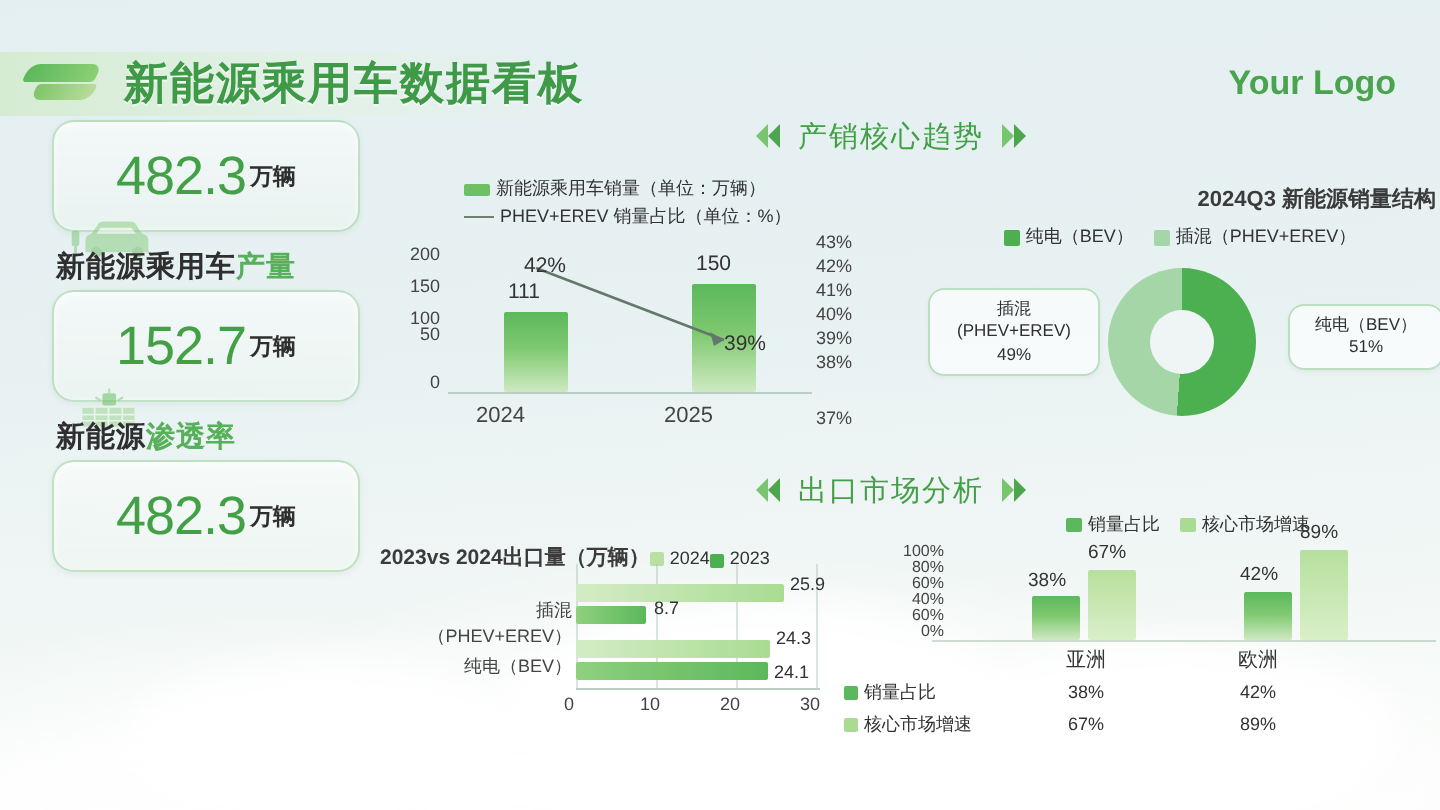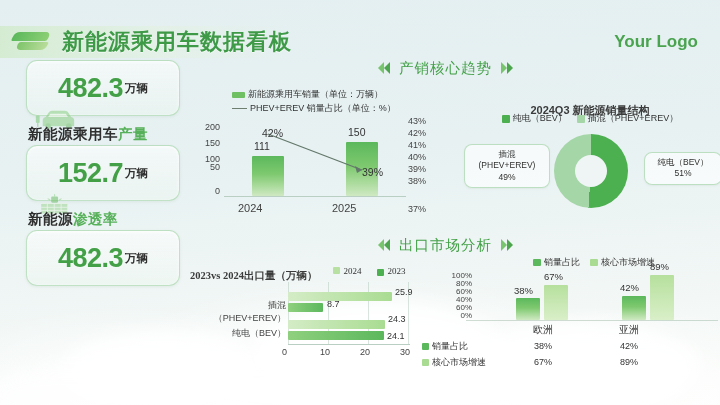--- a/index.html
+++ b/index.html
@@ -47,38 +47,38 @@
   .kpi-label{position:relative;font-size:14.5px;font-weight:bold;line-height:22px;padding-left:14px;
     color:#2f2f2f;letter-spacing:.5px;}
   .kpi-label em{font-style:normal;color:#57b05a;}
   .kpi-box{
     margin-left:12px;width:152px;height:54px;border-radius:11px;
     background:linear-gradient(180deg,rgba(255,255,255,.55),rgba(236,247,238,.40));
     border:1px solid rgba(150,205,155,.55);
     box-shadow:inset 0 1px 3px rgba(255,255,255,.8),0 1px 3px rgba(120,160,130,.12);
     display:flex;align-items:center;justify-content:center;
   }
-  .kpi-val{font-size:27px;font-weight:bold;color:#43a047;letter-spacing:-.5px;}
+  .kpi-val{font-size:27px;font-weight:normal;color:#43a047;letter-spacing:-.5px;}
   .kpi-unit{font-size:11.5px;font-weight:bold;color:#2f2f2f;margin-left:2px;}
 
   
   .sec{position:absolute;height:20px;display:flex;align-items:center;gap:7px;}
   .sec .t{font-size:14.5px;font-weight:normal;color:#43a047;letter-spacing:1px;}
   .chev{display:inline-block;width:14px;height:12px;position:relative;}
   .chev i{position:absolute;top:0;width:0;height:0;border-top:6px solid transparent;border-bottom:6px solid transparent;}
   .chev.l i{border-right:6px solid #79c46f;}
   .chev.l i:nth-child(1){left:0;}
   .chev.l i:nth-child(2){left:6px;border-right-color:#4da64d;}
   .chev.r i{border-left:6px solid #79c46f;}
   .chev.r i:nth-child(1){left:2px;}
   .chev.r i:nth-child(2){left:8px;border-left-color:#4da64d;}
 
   
   .panel{position:absolute;}
-  .ptitle{font-size:11px;color:#3b3b3b;font-weight:bold;text-align:center;margin-top:11px;}
+  .ptitle{font-size:11px;color:#3b3b3b;font-weight:bold;text-align:right;}
 
   .legend{display:flex;align-items:center;justify-content:center;gap:6px;font-size:9px;color:#333;}
   .legend .sw{width:13px;height:6px;border-radius:1px;display:inline-block;}
   .legend .ln{width:15px;height:0;border-top:1.4px solid #6e7f72;display:inline-block;}
   .legend .it{display:flex;align-items:center;gap:3px;white-space:nowrap;}
 
   .axis-lab{font-size:9px;color:#444;}
   .plot{position:absolute;}
   .bar{position:absolute;border-radius:1px;
     background:linear-gradient(180deg,#5cb85c 0%,#7ec96f 45%,#cfe9c2 100%);}
@@ -267,21 +267,21 @@
         <i></i>
       </span>
     <span class="t">出口市场分析</span>
     <span class="chev r">
         <i></i>
         <i></i>
       </span>
   </div>
 
   <div class="panel" style="left:190px;top:258px;width:250px;height:110px;">
-    <div style="position:absolute;left:0;top:0;display:flex;align-items:center;gap:16px;width:250px;font-family:Liberation Serif, serif;">
+    <div style="position:absolute;left:0;top:14px;display:flex;align-items:center;gap:0;width:250px;">
       <span class="ptitle" style="font-size:10.5px;">2023vs 2024出口量（万辆）</span>
       <span class="it" style="display:flex;align-items:center;gap:3px;font-size:9px;color:#333;">
         <span class="sw" style="background:#b8e0a2;width:7px;height:7px;display:inline-block;border-radius:1px;"></span>
         <span>2024</span>
       </span>
       <span class="it" style="display:flex;align-items:flex-end;gap:3px;font-size:9px;color:#333;">
         <span class="sw" style="background:#4caf50;width:7px;height:7px;display:inline-block;border-radius:1px;"></span>
         <span>2023</span>
       </span>
     </div>
@@ -341,22 +341,22 @@
       <div class="dlab" style="left:70px;top:1px;font-size:9.5px;">67%</div>
       <div class="dlab" style="left:146px;top:12px;font-size:9.5px;">42%</div>
       <div class="dlab" style="left:176px;top:-9px;font-size:9.5px;">89%</div>
     </div>
 
     <div class="hrule" style="left:36px;top:64px;width:252px;"></div>
 
     <div class="tbl" style="left:-8px;top:66px;width:296px;">
       <div class="row">
         <div class="c0"></div>
+        <div class="c" style="font-size:10px;">亚洲</div>
         <div class="c" style="font-size:10px;">欧洲</div>
-        <div class="c" style="font-size:10px;">亚洲</div>
       </div>
       <div class="row">
         <div class="c0">
           <span class="sw" style="background:#5cb85c;"></span>
           <span>销量占比</span>
         </div>
         <div class="c">38%</div>
         <div class="c">42%</div>
       </div>
       <div class="row">

